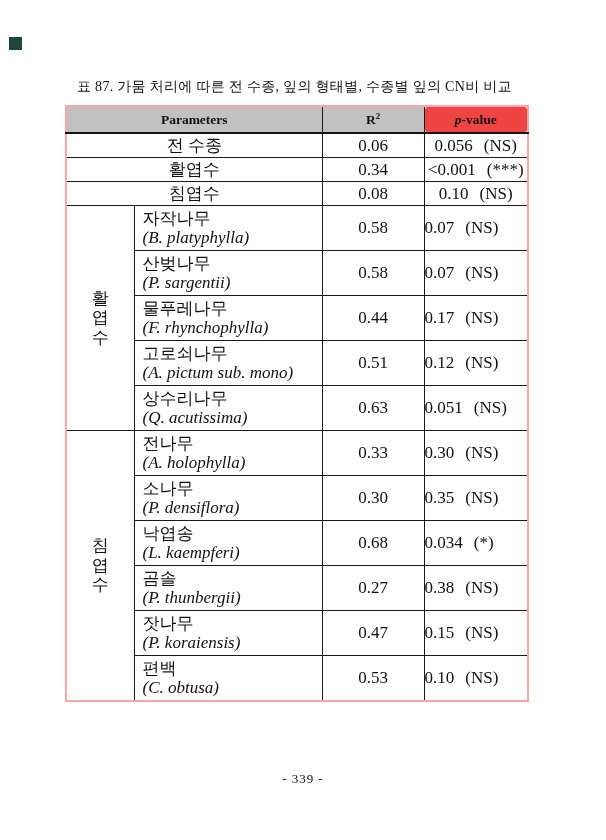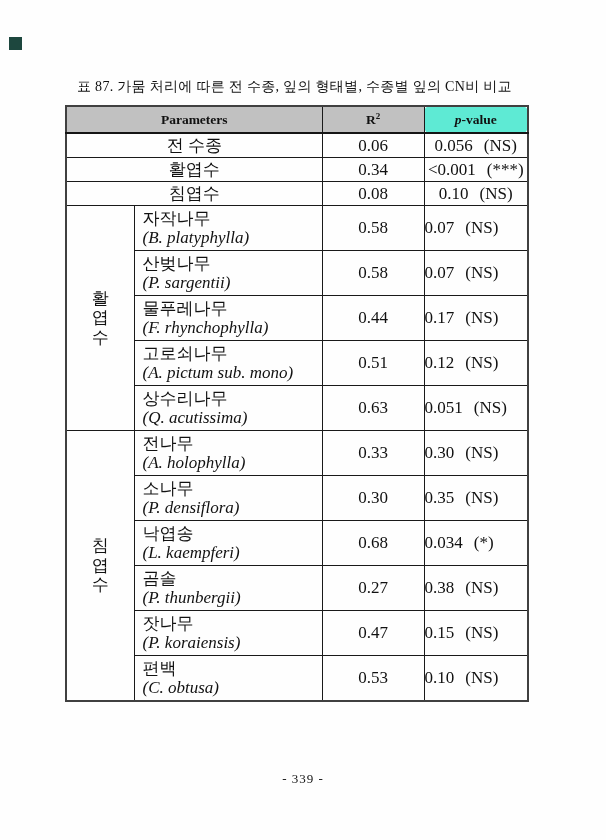--- a/index.html
+++ b/index.html
@@ -29,21 +29,21 @@
     letter-spacing: 0.3px;
     white-space: nowrap;
   }
   table.doc-table {
     position: absolute;
     left: 65px;
     top: 105px;
     width: 462px;
     border-collapse: collapse;
     table-layout: fixed;
-    border: 2px solid #404040;
+    border: 2px solid #fca5a5;
   }
   .doc-table td, .doc-table th {
     border: 1px solid #1a1a1a;
     font-size: 17px;
     vertical-align: middle;
   }
   .doc-table thead th {
     height: 27px;
     font-size: 13.5px;
     font-weight: bold;
@@ -96,21 +96,21 @@
       <col style="width:104px">
     </colgroup>
     <thead>
       <tr>
         <th colspan="2" style="background: rgb(193, 193, 193);">
           <span>Parameters</span>
         </th>
         <th style="background: rgb(193, 193, 193);">
           <span>R</span><sup>2</sup>
         </th>
-        <th style="background: #5eead4; border-radius: 6px;">
+        <th style="background: #ef4444; border-radius: 6px;">
           <span class="p-ital">p</span><span>-value</span>
         </th>
       </tr>
     </thead>
     <tbody>
         <tr class="sum-row">
           <td colspan="2">전 수종</td>
           <td class="num-cell">0.06</td>
           <td class="pv-cell"><span>0.056</span><span class="sig">(NS)</span></td>
         </tr>

